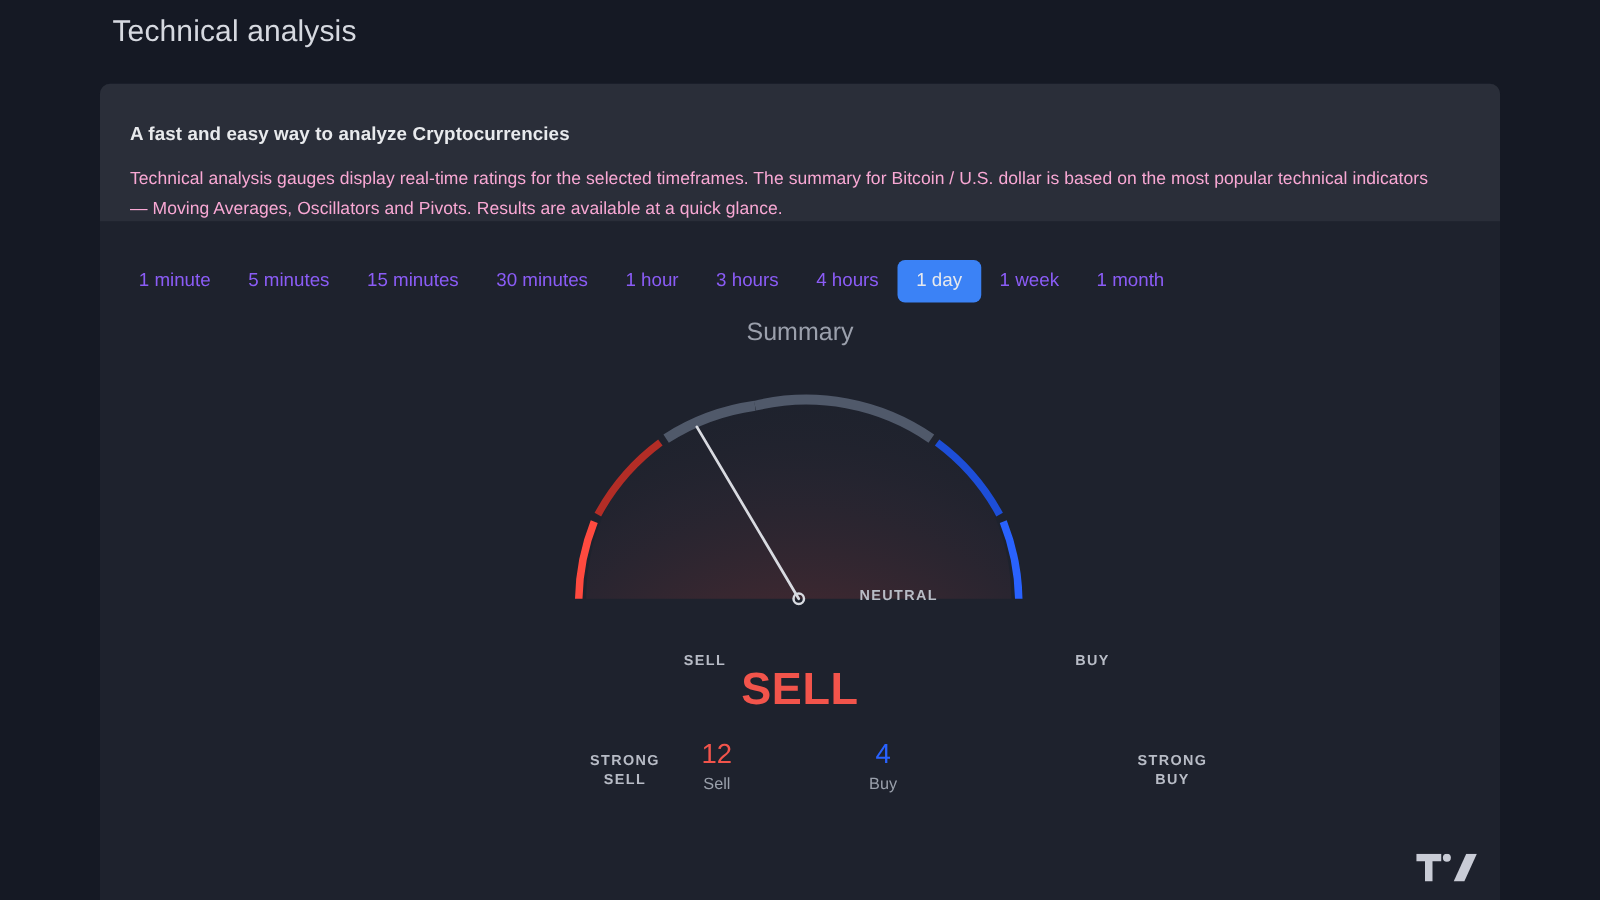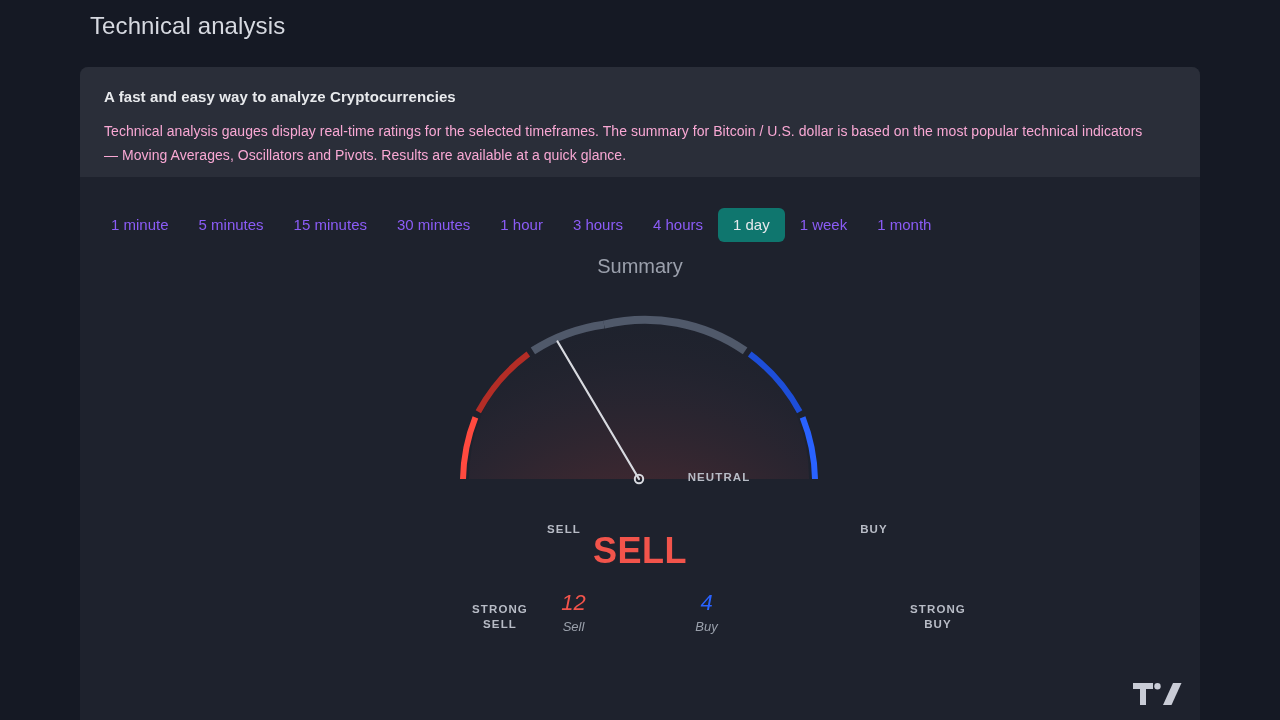--- a/index.html
+++ b/index.html
@@ -50,20 +50,21 @@
     border-radius: 8px 8px 0 0;
     padding: 20px 24px 0 24px;
   }
 
   .header-title {
     font-size: 15px;
     font-weight: bold;
     color: #e8eaed;
     line-height: 20px;
     letter-spacing: 0.1px;
+    margin-top: 11px;
   }
 
   .header-desc {
     margin-top: 12px;
     font-size: 14px;
     line-height: 24px;
     color: #f9a8d4;
     max-width: 1055px;
     letter-spacing: 0.05px;
   }
@@ -82,21 +83,21 @@
     font-size: 15px;
     color: #8b5cf6;
     padding: 7px 15px;
     border-radius: 6px;
     cursor: pointer;
     white-space: nowrap;
     line-height: 20px;
   }
 
   .tab.active {
-    background: #0f766e;
+    background: #3b82f6;
     color: #e7e9ed;
   }
 
   
   .gauge-block {
     position: absolute;
     left: 0;
     top: 175px;
     width: 1120px;
   }
@@ -146,21 +147,20 @@
     letter-spacing: 0.5px;
     line-height: 44px;
     margin-top: 2px;
   }
 
   .counts {
     display: flex;
     justify-content: center;
     gap: 53px;
     margin-top: 16px;
-    font-style: italic;
   }
 
   .count-col {
     text-align: center;
     width: 80px;
   }
 
   .count-val {
     font-size: 22px;
     line-height: 28px;

